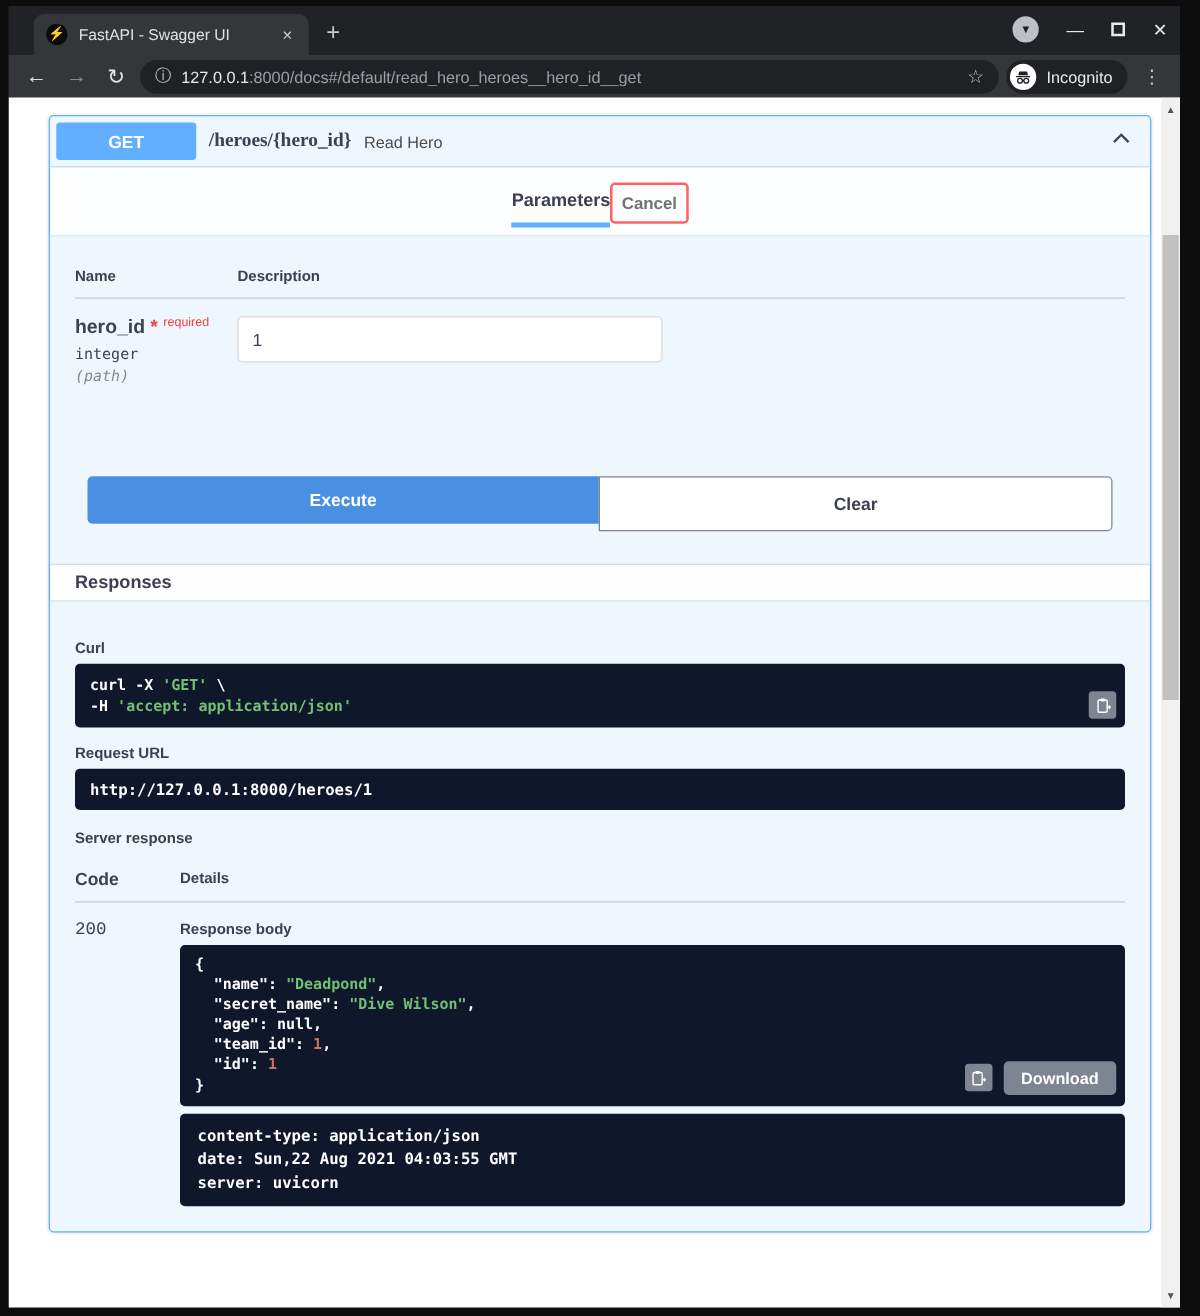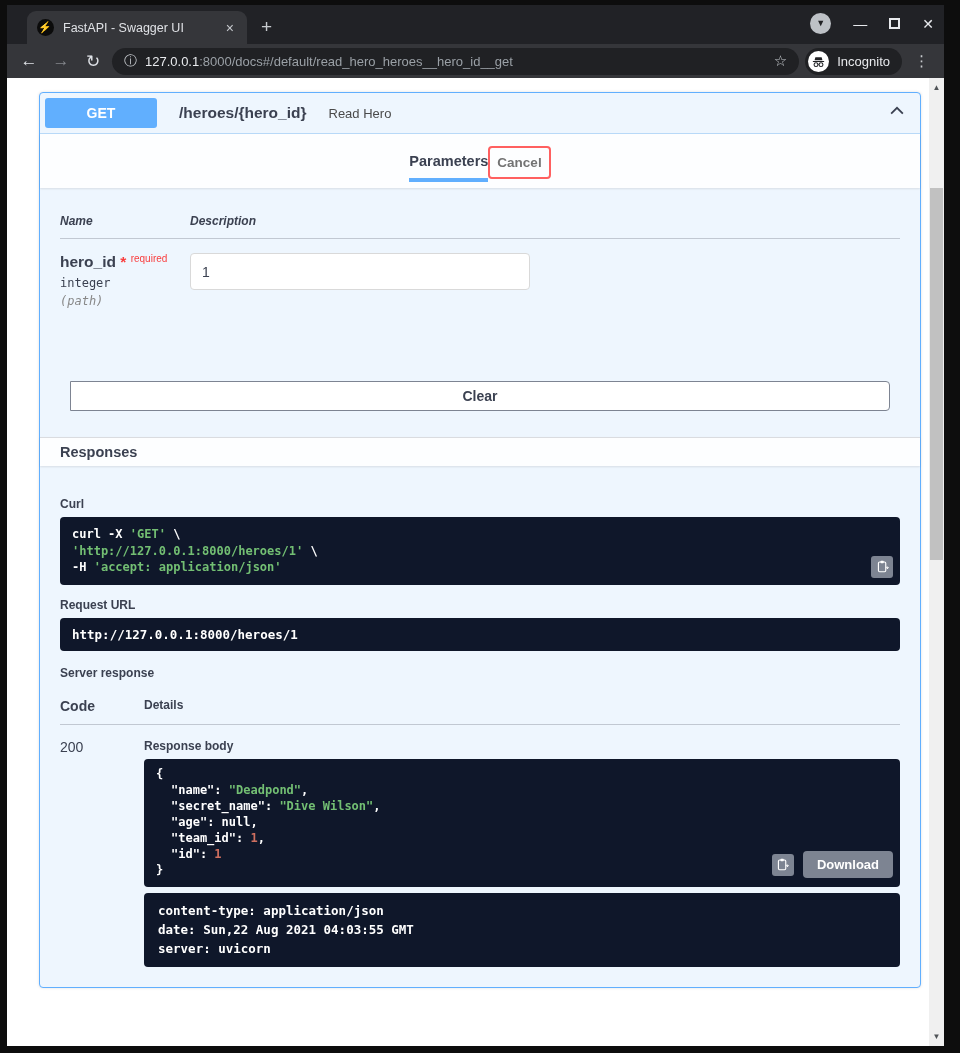--- a/index.html
+++ b/index.html
@@ -46,54 +46,54 @@
 
   .scrollbar { position:absolute; right:0; top:0; bottom:0; width:15px; background:#f0f0f0; }
   .sb-arrow { position:absolute; left:0; width:15px; height:15px; color:#4f5357; font-size:8px;
               text-align:center; line-height:15px; }
   .sb-up { top:2px; } .sb-down { bottom:2px; }
   .sb-thumb { position:absolute; left:1px; width:13px; top:110px; height:372px; background:#c1c1c1; }
 
   
   .opblock { margin:14px 0 0 32px; width:882px; border:1px solid #61affe; border-radius:4px;
              background:#eef6fe; box-shadow:0 0 3px rgba(0,0,0,.12); }
-  .op-summary { display:flex; align-items:center; padding:5px 14px 5px 5px; gap:22px;
+  .op-summary { display:flex; align-items:center; padding:5px 14px 5px 5px; gap:10px;
                 border-bottom:1px solid #b9daf9; cursor:pointer; }
   .method-badge { background:#61affe; color:#fff; font-weight:bold; font-size:14px;
                   border-radius:3px; width:112px; text-align:center; padding:7px 0; }
-  .op-path { font-family:Liberation Sans, sans-serif; font-weight:bold; font-size:15.5px; color:#3b4151; }
+  .op-path { font-family:Liberation Serif, serif; font-weight:bold; font-size:15.5px; color:#3b4151; }
   .op-summary-text { font-size:13px; color:#4a4a4a; }
   .op-chevron { margin-left:auto; }
 
   .section-header { background:rgba(255,255,255,.85); box-shadow:0 1px 2px rgba(0,0,0,.1);
                     display:flex; align-items:center; justify-content:center; padding:12px 20px 0 20px; }
   .tab-params { font-size:14.5px; font-weight:bold; color:#3b4151; padding:0 0 9px 0;
                 border-bottom:4px solid #61affe; margin-bottom:0; }
   .cancel-btn { border:2px solid #ff6060; color:#737373; background:transparent; font-weight:bold;
                 font-size:13.5px; border-radius:4px; padding:7px 7px; margin-bottom:9px; }
 
   .params-area { padding:26px 20px 10px 20px; }
   .params-head { display:grid; grid-template-columns:130px 1fr; font-size:12px; font-weight:bold;
-                 color:#3b4151; padding-bottom:10px; border-bottom:1px solid rgba(59,65,81,.25);font-style:italic; }
+                 color:#3b4151; padding-bottom:10px; border-bottom:1px solid rgba(59,65,81,.25); }
   .param-row { display:grid; grid-template-columns:130px 1fr; padding-top:14px; min-height:104px; }
   .param-name { font-size:15.5px; font-weight:bold; color:#3b4151; }
   .req-star { color:#f93e3e; }
   .req-label { color:#f93e3e; font-size:10px; position:relative; top:-5px; font-weight:normal; }
   .param-type { font-family:"DejaVu Sans Mono", monospace; font-size:12px; font-weight:normal;
                 color:#3b4151; margin-top:5px; }
   .param-in { font-family:"DejaVu Sans Mono", monospace; font-size:12px; font-style:italic;
               color:#888; margin-top:4px; }
   .param-input { width:340px; height:37px; border:1px solid #d9d9d9; border-radius:4px;
                  padding:0 11px; font-size:14px; color:#3b4151; background:#fff; outline:none;
                  font-family:"Liberation Sans", sans-serif; }
 
   .execute-row { display:flex; padding:28px 30px 26px 30px; }
   .execute-btn { flex:1; height:38px; background:#4990e2; color:#fff; font-weight:bold; font-size:14px;
                  border:none; border-radius:4px 0 0 4px; }
-  .clear-btn { flex:1; height:30px; background:#fff; color:#3b4151; font-weight:bold; font-size:14px;
+  .clear-btn { flex:1; height:44px; background:#fff; color:#3b4151; font-weight:bold; font-size:14px;
                border:1px solid #7d8492; border-radius:0 4px 4px 0; }
 
   .responses-header { background:rgba(255,255,255,.85); box-shadow:0 1px 2px rgba(0,0,0,.1);
                       border-top:1px solid rgba(59,65,81,.18); padding:6px 20px; }
   .responses-title { font-size:14.5px; font-weight:bold; color:#3b4151; }
 
   .responses-inner { padding:12px 20px 0 20px; }
   .mini-label { font-size:12px; font-weight:bold; color:#3b4151; }
   .lbl-curl { margin-top:19px; }
   .codeblock { background:#0f172a; border-radius:4px; color:#fff; position:relative;
@@ -103,21 +103,21 @@
   .copy-btn { position:absolute; right:7px; bottom:7px; width:22px; height:22px; background:#7d8492;
               border-radius:3px; border:none; display:flex; align-items:center; justify-content:center; }
   .lbl-requrl { margin-top:13px; }
   .requrl-block { padding:9px 12px; font-size:12.5px; }
   .lbl-server { margin-top:15px; }
   .resp-table-head { display:grid; grid-template-columns:84px 1fr; margin-top:18px; padding-bottom:10px;
                      border-bottom:1px solid rgba(59,65,81,.25); }
   .th-code { font-size:14px; font-weight:bold; color:#3b4151; }
   .th-details { font-size:12px; font-weight:bold; color:#3b4151; }
   .resp-row { display:grid; grid-template-columns:84px 1fr; padding-top:14px; }
-  .status-code { font-size:14px; color:#3b4151; }
+  .status-code { font-size:14px; color:#3b4151;font-family:Liberation Mono, monospace; }
   .json-block { padding:7px 12px 9px 12px; font-size:12px; line-height:1.34; }
   .ind { padding-left:15px; }
   .tok-num { color:#cf6f5f; }
   .json-actions { position:absolute; right:7px; bottom:9px; display:flex; gap:9px; align-items:center; }
   .download-btn { background:#7d8492; color:#fff; font-weight:bold; font-size:13px; border:none;
                   border-radius:4px; padding:6px 14px; font-family:"Liberation Sans", sans-serif; }
   .lbl-resphead { margin-top:15px; }
   .headers-block { padding:9px 14px; font-size:12.5px; line-height:1.5; margin-bottom:4px; }
 
   .schema-responses { padding:16px 10px 0 10px; }
@@ -197,33 +197,33 @@
               <div class="param-type">integer</div>
               <div class="param-in">(path)</div>
             </div>
             <div>
               <input class="param-input" value="1" style="">
             </div>
           </div>
         </div>
 
         <div class="execute-row">
+          <button class="execute-btn">Execute</button>
           <button class="clear-btn">Clear</button>
         </div>
 
         <div class="responses-header">
           <div class="responses-title">Responses</div>
         </div>
 
         <div class="responses-inner">
 
           <div class="mini-label lbl-curl">Curl</div>
           <div class="codeblock curl-block">
             <div><span>curl -X </span><span class="tok-s">'GET'</span><span> \</span></div>
-            <div><span class="tok-s">  'http://127.0.0.1:8000/heroes/1'</span><span> \</span></div>
             <div><span>  -H </span><span class="tok-s">'accept: application/json'</span></div>
             <button class="copy-btn">
               <svg width="13" height="13" viewBox="0 0 16 16">
                   <rect x="3" y="2.5" width="9" height="12" rx="1.5" fill="none" stroke="#fff" stroke-width="1.4"></rect>
                   <rect x="5.5" y="1" width="4" height="3" rx="0.8" fill="#fff"></rect>
                   <path d="M12 9.5 h3 m-1.4 -1.6 l1.6 1.6 l-1.6 1.6" stroke="#fff" stroke-width="1.2" fill="none"></path>
                 </svg>
             </button>
           </div>
 

